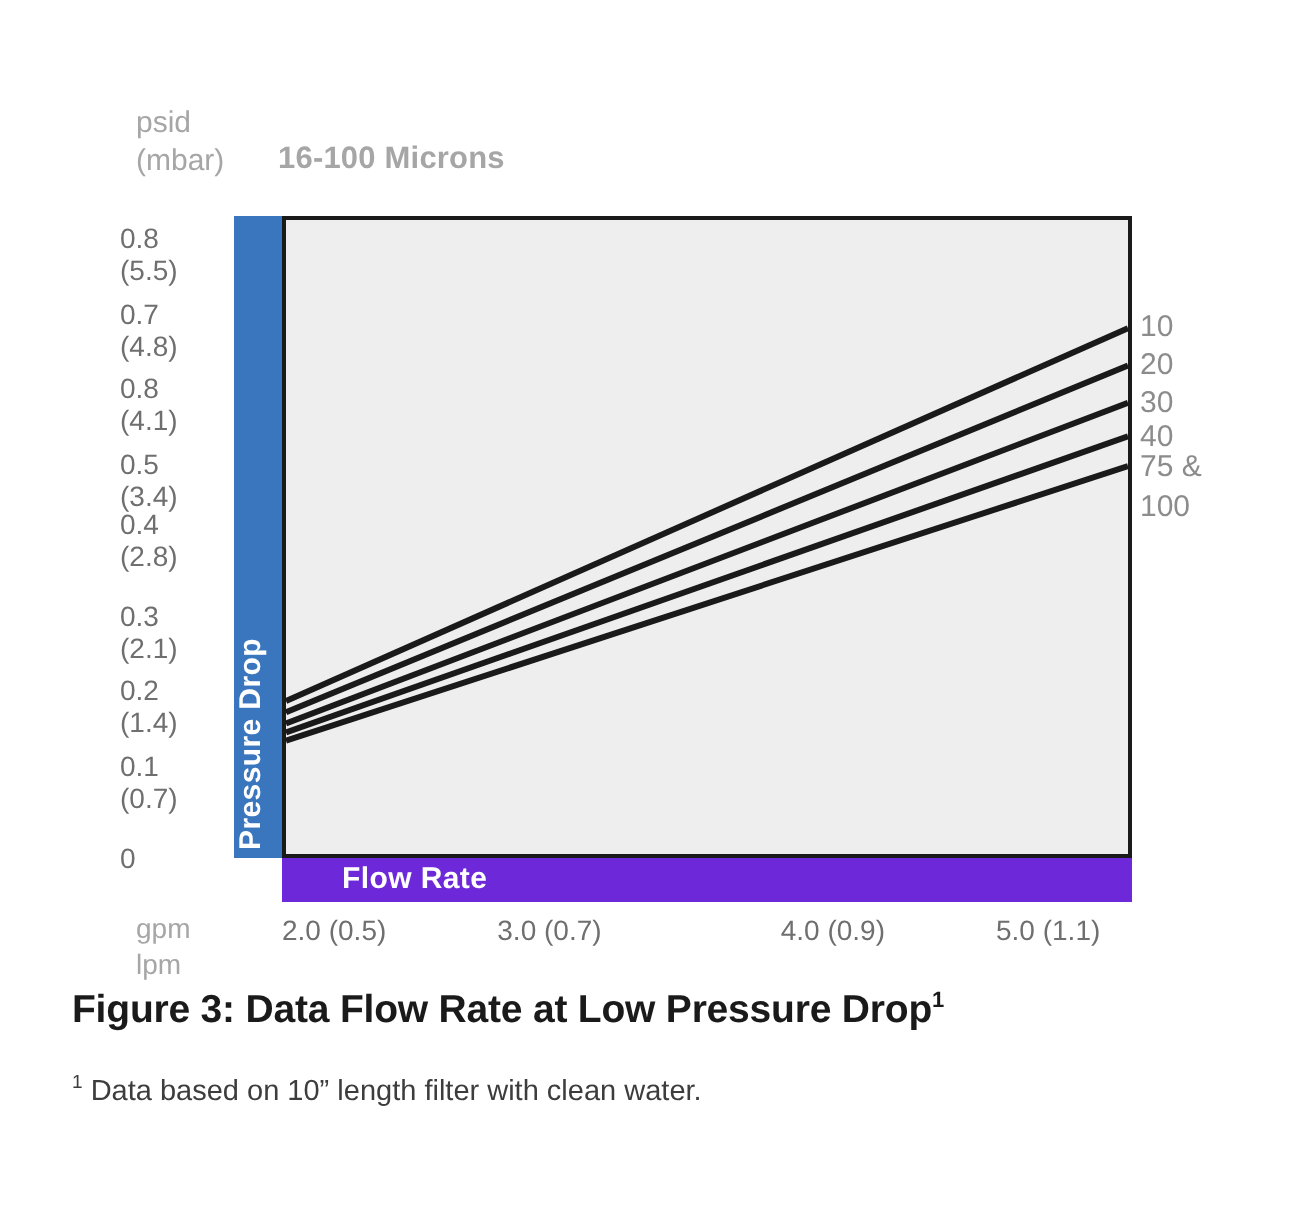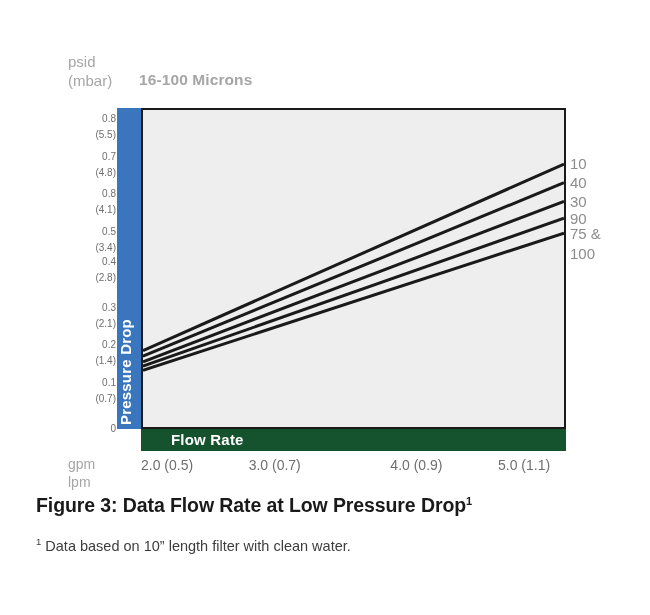--- a/index.html
+++ b/index.html
@@ -50,23 +50,23 @@
     position: absolute;
     left: 60px;
     top: 100px;
     width: 56px;
     height: 330px;
   }
   .y-tick {
     position: absolute;
     right: 0;
     width: 56px;
-    text-align: right;
+    text-align: left;
     color: #6f6f6f;
-    font-size: 10px;
+    font-size: 14px;
     line-height: 16px;
   }
   .y-tick .maj { display: block; }
   .y-tick .min { display: block; }
 
   
   .pressure-band {
     position: absolute;
     left: 117px;
     top: 108px;
@@ -128,21 +128,21 @@
     white-space: nowrap;
   }
 
   
   .flow-bar {
     position: absolute;
     left: 141px;
     top: 429px;
     width: 425px;
     height: 22px;
-    background: #14532d;
+    background: #6d28d9;
   }
   .flow-bar-label {
     position: absolute;
     left: 30px;
     top: 0;
     line-height: 22px;
     color: #ffffff;
     font-size: 15px;
     font-weight: bold;
     letter-spacing: 0.2px;
@@ -266,23 +266,23 @@
         <line x1="0.00" y1="243.58" x2="425.00" y2="54.76" stroke="#1a1a1a" stroke-width="3" vector-effect="non-scaling-stroke"></line>
         <line x1="0.00" y1="249.25" x2="425.00" y2="73.64" stroke="#1a1a1a" stroke-width="3" vector-effect="non-scaling-stroke"></line>
         <line x1="0.00" y1="254.91" x2="425.00" y2="92.52" stroke="#1a1a1a" stroke-width="3" vector-effect="non-scaling-stroke"></line>
         <line x1="0.00" y1="259.44" x2="425.00" y2="109.52" stroke="#1a1a1a" stroke-width="3" vector-effect="non-scaling-stroke"></line>
         <line x1="0.00" y1="263.60" x2="425.00" y2="124.62" stroke="#1a1a1a" stroke-width="3" vector-effect="non-scaling-stroke"></line>
       </svg>
   </div>
 
   <div class="series-labels">
       <div class="series-label" style="top: 34.7588px;">10</div>
-      <div class="series-label" style="top: 53.6412px;">40</div>
+      <div class="series-label" style="top: 53.6412px;">20</div>
       <div class="series-label" style="top: 72.5235px;">30</div>
-      <div class="series-label" style="top: 89.5176px;">90</div>
+      <div class="series-label" style="top: 89.5176px;">40</div>
       <div class="series-label" style="top: 104.624px;">75 &amp;</div>
       <div class="series-label" style="top: 124.624px;">100</div>
     </div>
 
   <div class="flow-bar">
     <div class="flow-bar-label">Flow Rate</div>
   </div>
 
   <div class="x-unit">
     <span>gpm</span><br>

